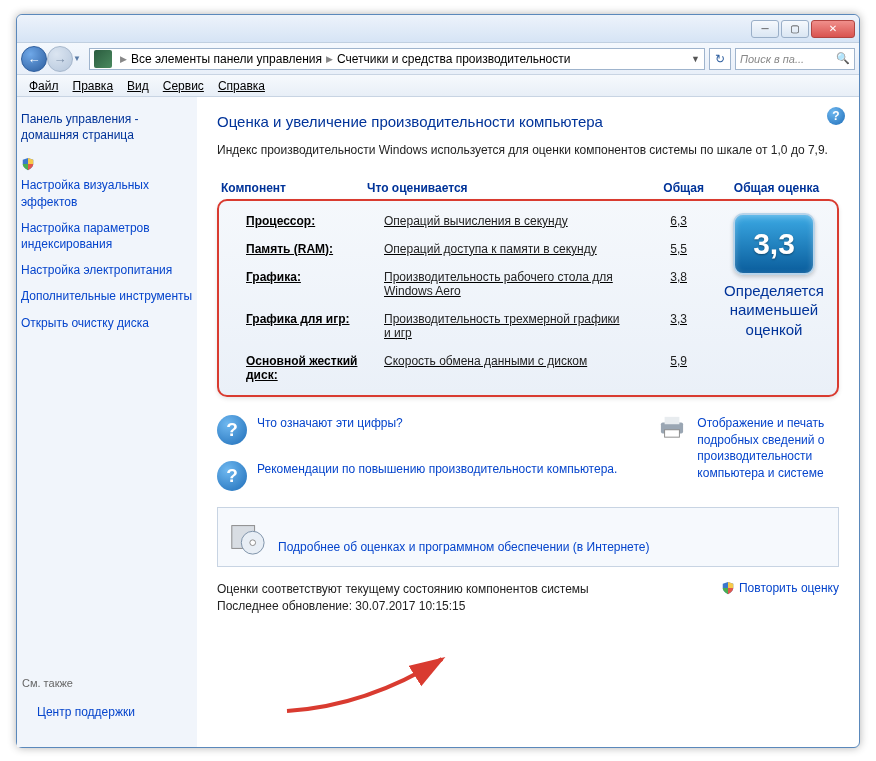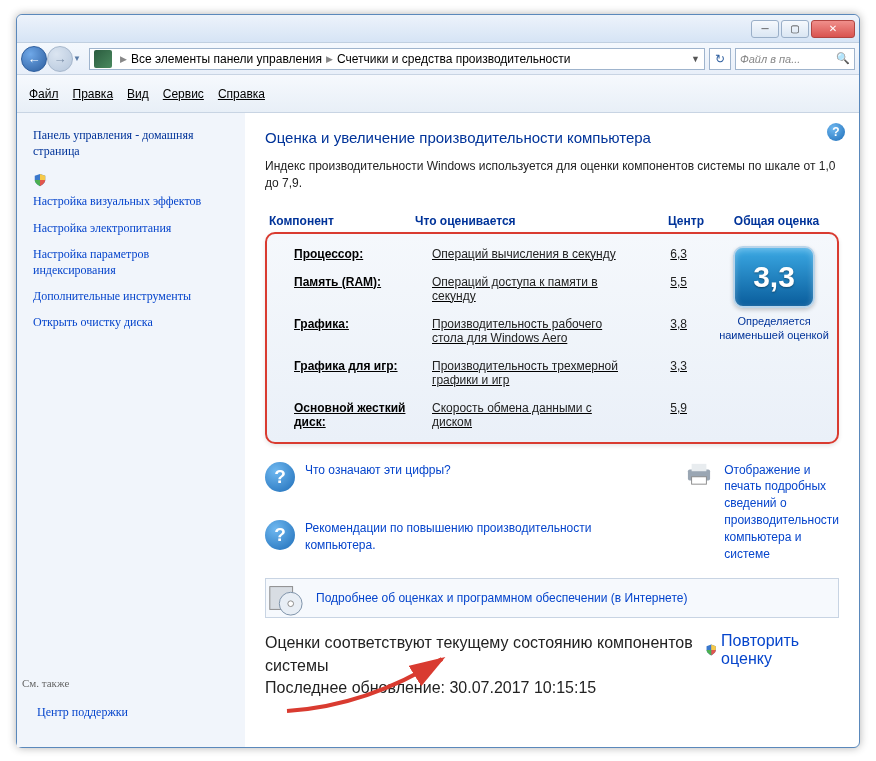--- a/index.html
+++ b/index.html
@@ -17,26 +17,26 @@
 .nav-drop { width: 12px; font-size: 8px; color: #5a7ba6; }
 .breadcrumb { flex: 1; height: 22px; background: #fff; border: 1px solid #9fb4cd; display: flex; align-items: center; font-size: 12px; }
 .bc-icon { width: 18px; height: 18px; margin: 0 4px; background: linear-gradient(135deg,#2b5c3f,#4a8a5f); border-radius: 2px; position: relative; }
 .bc-sep { color: #888; padding: 0 4px; font-size: 9px; }
 .bc-item { color: #000; }
 .bc-end { margin-left: auto; display: flex; align-items: center; gap: 6px; padding-right: 4px; color: #555; font-size: 9px; }
 .refresh-btn { width: 22px; height: 22px; border: 1px solid #9fb4cd; background: #fff; display: flex; align-items: center; justify-content: center; color: #2c5d9e; font-size: 12px; cursor: pointer; }
 .search { width: 120px; height: 22px; border: 1px solid #9fb4cd; background: #fff; display: flex; align-items: center; padding: 0 4px; color: #888; font-style: italic; font-size: 11px; }
 .search .mag { margin-left: auto; font-style: normal; color: #2c5d9e; }
 
-.menubar { height: 38px; background: linear-gradient(to bottom,#f6f9fd,#e8eff7); border-bottom: 1px solid #c8d4e3; display: flex; align-items: center; padding: 0 6px; gap: 2px; font-size: 12px; }
+.menubar { height: 22px; background: linear-gradient(to bottom,#f6f9fd,#e8eff7); border-bottom: 1px solid #c8d4e3; display: flex; align-items: center; padding: 0 6px; gap: 2px; font-size: 12px; }
 .menu-item { padding: 2px 6px; cursor: pointer; }
 .menu-item u { text-decoration: underline; }
 
 .body { flex: 1; display: flex; overflow: hidden; }
-.sidebar { width: 228px; background: #f1f5fb; padding: 14px 16px; display: flex; flex-direction: column; font-size: 12px; position: relative; font-family: Liberation Serif, serif; }
+.sidebar { width: 180px; background: #f1f5fb; padding: 14px 4px; display: flex; flex-direction: column; font-size: 12px; position: relative; }
 .sidebar .home { color: #003399; margin-bottom: 14px; line-height: 1.35; }
 .sidebar .link { color: #0645cc; cursor: pointer; margin-bottom: 10px; line-height: 1.35; display: flex; gap: 6px; flex-direction: column; }
 .sidebar .link .shield { width: 14px; height: 14px; flex-shrink: 0; }
 .see-also { position: absolute; bottom: 12px; left: 5px; right: 12px; }
 .see-also .hdr { color: #666; font-size: 11px; margin-bottom: 8px; }
 
 .main { flex: 1; padding: 16px 20px 12px 20px; position: relative; overflow: auto; }
 .help-icon { position: absolute; right: 14px; top: 10px; width: 18px; height: 18px; border-radius: 50%; background: radial-gradient(circle at 35% 30%,#6fb8f0,#1e6db8); color: #fff; display: flex; align-items: center; justify-content: center; font-size: 12px; font-weight: bold; cursor: pointer; }
 .main h1 { color: #003399; font-size: 15px; font-weight: normal; margin-bottom: 12px; }
 .intro { color: #222; font-size: 12px; line-height: 1.4; margin-bottom: 18px; }
@@ -49,34 +49,34 @@
 .col-base { width: 125px; text-align: center; }
 
 .perf-body { border: 2px solid #d93b30; border-radius: 10px; background: linear-gradient(to bottom,#f5f8fc,#eaf0f8); padding: 6px 15px; position: relative; box-shadow: 0 2px 4px rgba(0,0,0,0.1); text-decoration: underline; }
 .perf-row { display: flex; align-items: flex-start; padding: 7px 0; font-size: 12px; }
 .perf-row .col-comp { font-weight: bold; padding-left: 12px; }
 .perf-row .col-desc { color: #222; padding-right: 8px; }
 .perf-row .col-score { color: #222; }
 
 .base-box { position: absolute; right: 8px; top: 12px; width: 110px; text-align: center; }
 .base-badge { width: 82px; height: 62px; margin: 0 auto 6px; border-radius: 10px; background: linear-gradient(to bottom,#3ba9e4,#0a5d9c); border: 2px solid #b8d4ea; display: flex; align-items: center; justify-content: center; color: #fff; font-size: 30px; font-weight: bold; text-shadow: 0 1px 2px rgba(0,0,0,0.4); box-shadow: inset 0 2px 6px rgba(255,255,255,0.3), 0 2px 4px rgba(0,0,0,0.2); }
-.base-caption { font-size: 11px; color: #003399; line-height: 1.3; }
+.base-caption { font-size: 15px; color: #003399; line-height: 1.3; }
 
 .info-section { margin-top: 18px; display: flex; gap: 40px; }
 .info-col { display: flex; gap: 10px; align-items: flex-start; flex: 1; }
 .q-icon { width: 30px; height: 30px; border-radius: 50%; background: radial-gradient(circle at 35% 30%,#6fb8f0,#1e6db8); color: #fff; display: flex; align-items: center; justify-content: center; font-size: 19px; font-weight: bold; flex-shrink: 0; }
 .printer-icon { width: 30px; height: 24px; flex-shrink: 0; position: relative; }
 .printer-icon svg { width: 100%; height: 100%; }
 .info-link { color: #0645cc; font-size: 12px; cursor: pointer; line-height: 1.4; }
 .info-stack { display: flex; flex-direction: column; gap: 16px; }
 
-.detail-box { margin-top: 16px; border: 1px solid #c8d4e3; background: #f6f9fd; display: flex; gap: 12px; align-items: center; }
+.detail-box { margin-top: 16px; border: 1px solid #c8d4e3; background: #f6f9fd; padding: 10px; display: flex; gap: 12px; align-items: flex-end; }
 .cd-icon { width: 38px; height: 38px; flex-shrink: 0; }
 
-.footer-row { margin-top: 14px; display: flex; justify-content: space-between; align-items: flex-start; font-size: 16px; }
+.footer-row { margin-top: 14px; display: flex; justify-content: space-between; align-items: flex-start; font-size: 12px; }
 .footer-text { color: #222; line-height: 1.4; }
 .rerun { display: flex; align-items: center; gap: 4px; color: #0645cc; cursor: pointer; }
 .shield-sm { width: 14px; height: 14px; }
 
 .arrow { position: absolute; left: 260px; bottom: 26px; pointer-events: none; }
 </style>
 </head>
 <body>
 
 <div class="window">
@@ -98,21 +98,21 @@
       <span class="bc-sep">▶</span>
       <span class="bc-item">Все элементы панели управления</span>
       <span class="bc-sep">▶</span>
       <span class="bc-item">Счетчики и средства производительности</span>
       <div class="bc-end">
           <span>▼</span>
         </div>
     </div>
     <div class="refresh-btn">↻</div>
     <div class="search">
-      <span>Файл в па...</span>
+      <span>Поиск в па...</span>
       <span class="mag">🔍</span>
     </div>
   </div>
 
   <div class="menubar">
     <span class="menu-item"><u>Файл</u></span>
     <span class="menu-item"><u>Правка</u></span>
     <span class="menu-item"><u>Вид</u></span>
     <span class="menu-item"><u>Сервис</u></span>
     <span class="menu-item"><u>Справка</u></span>
@@ -123,40 +123,40 @@
       <div class="home">Панель управления - домашняя страница</div>
       <div class="link">
         <svg class="shield" viewBox="0 0 16 16">
             <path fill="#3b78cc" d="M8 1 L14 3 V8 C14 12 8 15 8 15 C8 15 2 12 2 8 V3 Z"></path>
             <path fill="#f7c948" d="M8 1 L14 3 V8 H8 Z"></path>
             <path fill="#e2574c" d="M8 8 H14 V8 C14 12 8 15 8 15 Z"></path>
             <path fill="#4caf50" d="M2 8 H8 V15 C8 15 2 12 2 8 Z"></path>
           </svg>
         <span>Настройка визуальных эффектов</span>
       </div>
+      <div class="link">Настройка параметров индексирования</div>
       <div class="link">Настройка электропитания</div>
-      <div class="link">Настройка параметров индексирования</div>
       <div class="link">Дополнительные инструменты</div>
       <div class="link">Открыть очистку диска</div>
       <div class="see-also">
         <div class="hdr">См. также</div>
         <div class="link" style="margin:15px">Центр поддержки</div>
       </div>
     </div>
 
     <div class="main">
       <div class="help-icon">?</div>
       <h1>Оценка и увеличение производительности компьютера</h1>
       <div class="intro">Индекс производительности Windows используется для оценки компонентов системы по шкале от 1,0 до 7,9.</div>
 
       <div class="perf-table">
         <div class="perf-head">
           <div class="col-comp">Компонент</div>
           <div class="col-desc">Что оценивается</div>
-          <div class="col-score">Центр</div>
+          <div class="col-score">Общая</div>
           <div class="col-base">Общая оценка</div>
         </div>
         <div class="perf-body">
           <div class="perf-row">
             <div class="col-comp">Процессор:</div>
             <div class="col-desc">Операций вычисления в секунду</div>
             <div class="col-score">6,3</div>
             <div class="col-base"></div>
           </div>
           <div class="perf-row">

